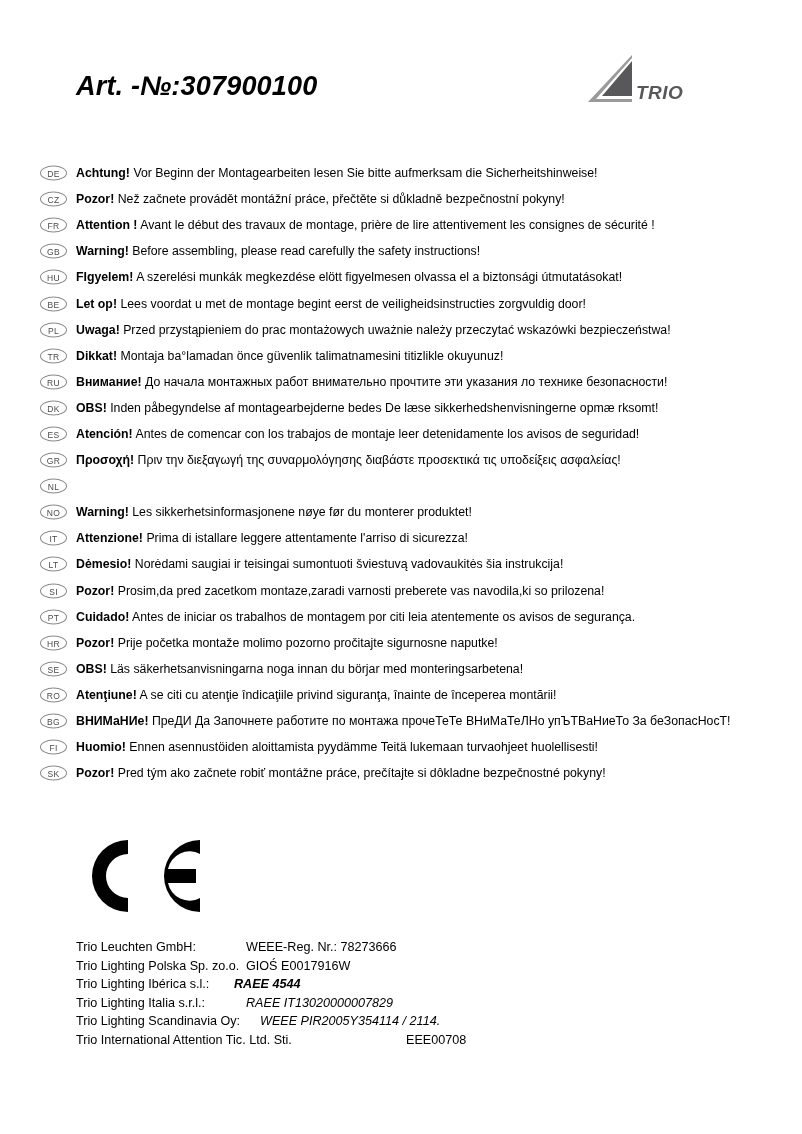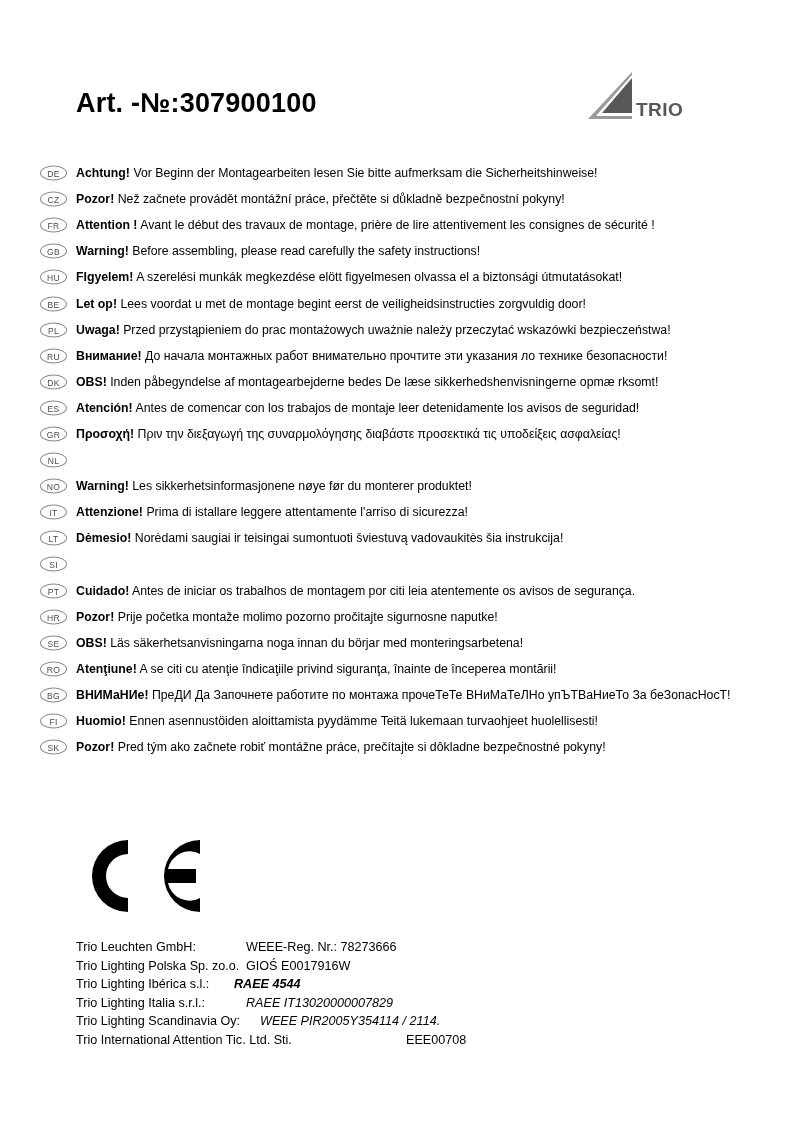--- a/index.html
+++ b/index.html
@@ -18,24 +18,25 @@
 
   .page {
     position: relative;
     width: 802px;
     height: 1134px;
   }
 
   
   .header {
     position: absolute;
-    top: 72px;
+    top: 55px;
     left: 0;
     width: 780px;
     height: 70px;
+    font-style: italic;
   }
   .art-title {
     position: absolute;
     left: 76px;
     top: 16px;
     font-size: 27px;
     font-weight: bold;
     letter-spacing: 0.2px;
     white-space: nowrap;
   }
@@ -168,20 +169,24 @@
       </div>
       <div class="lang-row">
         <div class="lang-badge">BE</div>
         <div class="lang-text"><b>Let op!</b> <span>Lees voordat u met de montage begint eerst de veiligheidsinstructies zorgvuldig door!</span></div>
       </div>
       <div class="lang-row">
         <div class="lang-badge">PL</div>
         <div class="lang-text"><b>Uwaga!</b> <span>Przed przystąpieniem do prac montażowych uważnie należy przeczytać wskazówki bezpieczeństwa!</span></div>
       </div>
       <div class="lang-row">
+        <div class="lang-badge">TR</div>
+        <div class="lang-text"><b>Dikkat!</b> <span>Montaja ba°lamadan önce güvenlik talimatnamesini titizlikle okuyunuz!</span></div>
+      </div>
+      <div class="lang-row">
         <div class="lang-badge">RU</div>
         <div class="lang-text"><b>Внимание!</b> <span>До начала монтажных работ внимательно прочтите эти указания ло технике безопасности!</span></div>
       </div>
       <div class="lang-row">
         <div class="lang-badge">DK</div>
         <div class="lang-text"><b>OBS!</b> <span>Inden påbegyndelse af montagearbejderne bedes De læse sikkerhedshenvisningerne opmæ rksomt!</span></div>
       </div>
       <div class="lang-row">
         <div class="lang-badge">ES</div>
         <div class="lang-text"><b>Atención!</b> <span>Antes de comencar con los trabajos de montaje leer detenidamente los avisos de seguridad!</span></div>
@@ -200,20 +205,21 @@
       <div class="lang-row">
         <div class="lang-badge">IT</div>
         <div class="lang-text"><b>Attenzione!</b> <span>Prima di istallare leggere attentamente l'arriso di sicurezza!</span></div>
       </div>
       <div class="lang-row">
         <div class="lang-badge">LT</div>
         <div class="lang-text"><b>Dėmesio!</b> <span>Norėdami saugiai ir teisingai sumontuoti šviestuvą vadovaukitės šia instrukcija!</span></div>
       </div>
       <div class="lang-row">
         <div class="lang-badge">SI</div>
+        <div class="lang-text"><b>Pozor!</b> <span>Prosim,da pred zacetkom montaze,zaradi varnosti preberete vas navodila,ki so prilozena!</span></div>
       </div>
       <div class="lang-row">
         <div class="lang-badge">PT</div>
         <div class="lang-text"><b>Cuidado!</b> <span>Antes de iniciar os trabalhos de montagem por citi leia atentemente os avisos de segurança.</span></div>
       </div>
       <div class="lang-row">
         <div class="lang-badge">HR</div>
         <div class="lang-text"><b>Pozor!</b> <span>Prije početka montaže molimo pozorno pročitajte sigurnosne naputke!</span></div>
       </div>
       <div class="lang-row">

